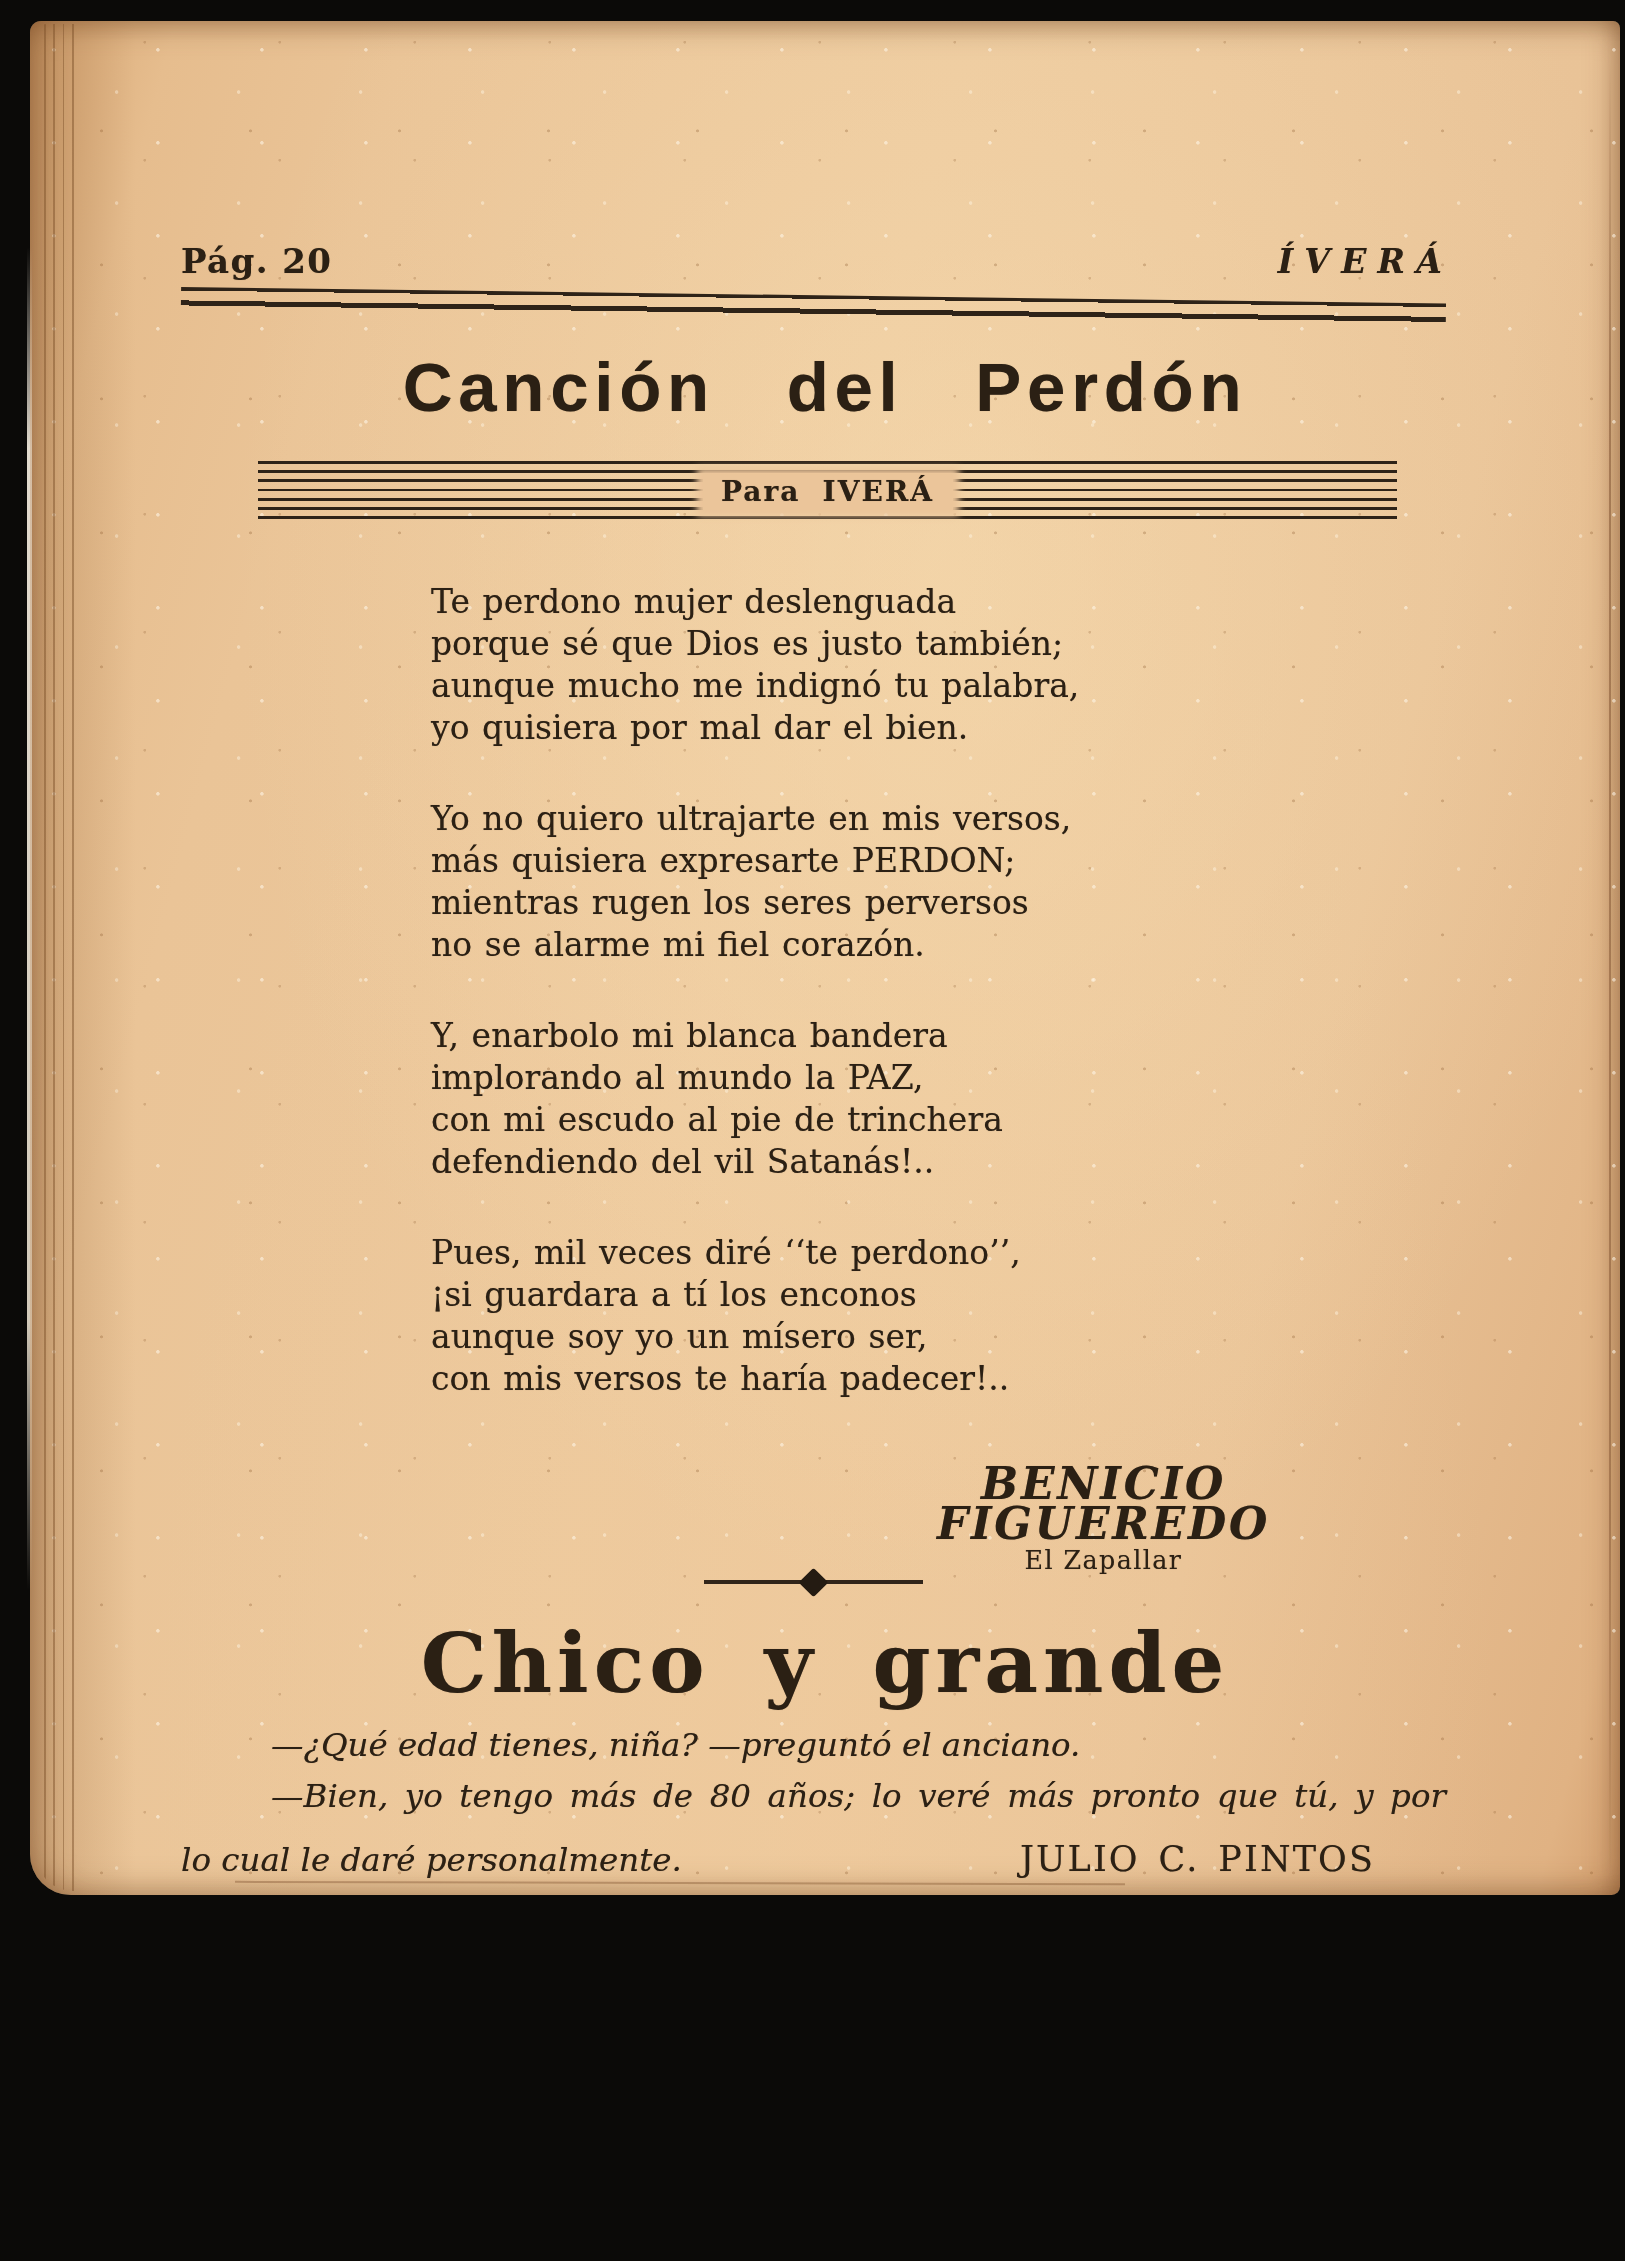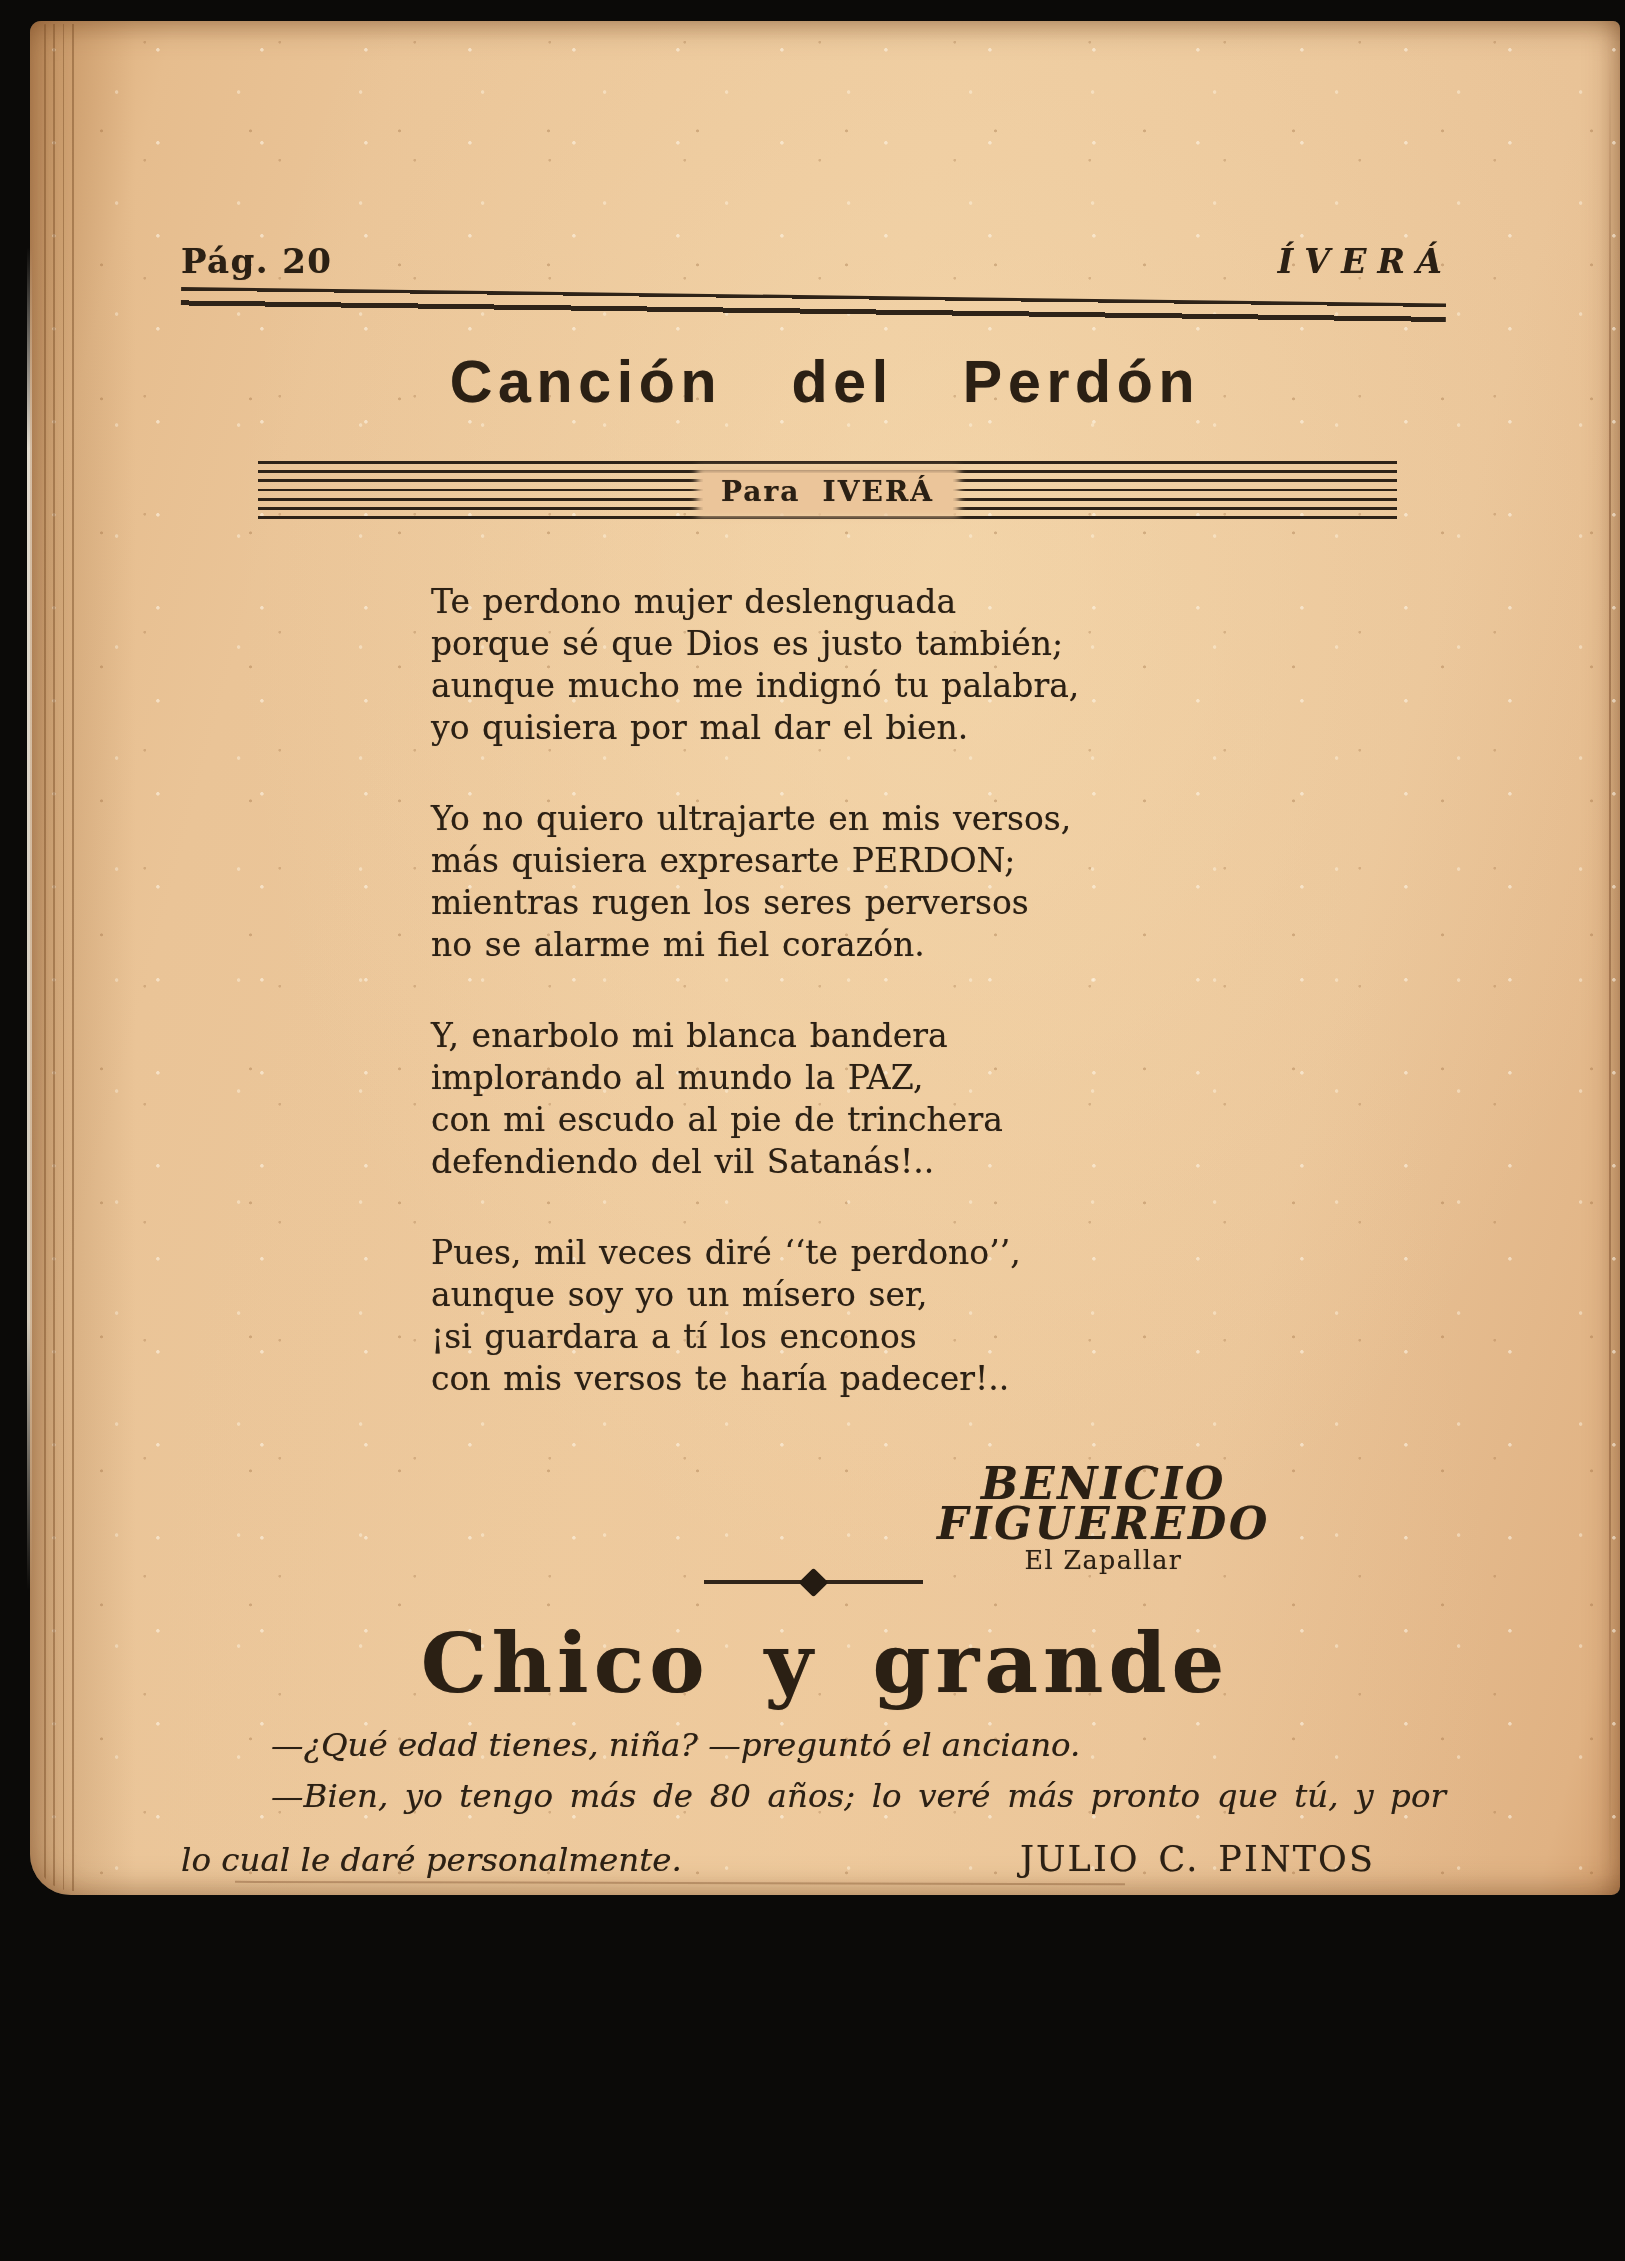--- a/index.html
+++ b/index.html
@@ -64,21 +64,21 @@
   .header-row{left:151px;top:220px;width:1265px;height:42px;display:flex;justify-content:space-between;align-items:baseline;}
   .page-label{font-size:34px;font-weight:bold;letter-spacing:1.4px;}
   .masthead{font-size:33px;font-weight:bold;font-style:italic;letter-spacing:.34em;margin-right:-7px;}
   .header-rules{
     left:151px;top:266px;width:1265px;height:20px;
     background:linear-gradient(180deg,#2e2318 0 3.5px, rgba(0,0,0,0) 3.5px 13.4px, #2e2318 13.4px 18.4px, rgba(0,0,0,0) 18.4px);
     transform:rotate(.75deg);transform-origin:left center;
   }
   .main-title{left:0;top:327px;width:1590px;text-align:center;
     font-family:"Liberation Sans", sans-serif;font-weight:700;
-    font-size:59px;letter-spacing:5.7px;word-spacing:47px;white-space:nowrap;}
+    font-size:69px;letter-spacing:5.7px;word-spacing:47px;white-space:nowrap;}
   .band{
     left:228px;top:440px;width:1139px;height:62px;
     background:repeating-linear-gradient(180deg,#2e2318 0 2.8px, rgba(0,0,0,0) 2.8px 9.2px);
   }
   .band-label{
     position:absolute;left:50%;top:50%;transform:translate(-50%,-50%);
     background:#ebc59a;box-shadow:0 0 7px 5.7px #ebc59a;
     padding:1.4px 18.4px;font-size:28px;font-weight:bold;letter-spacing:2.1px;word-spacing:10px;white-space:nowrap;
   }
   .poem{left:401px;top:560px;font-size:33px;line-height:42px;word-spacing:2.1px;white-space:nowrap;}
@@ -136,22 +136,22 @@
       <div class="poem-line">no se alarme mi fiel corazón.</div>
     </div>
     <div class="stanza">
       <div class="poem-line">Y, enarbolo mi blanca bandera</div>
       <div class="poem-line">implorando al mundo la PAZ,</div>
       <div class="poem-line">con mi escudo al pie de trinchera</div>
       <div class="poem-line">defendiendo del vil Satanás!..</div>
     </div>
     <div class="stanza">
       <div class="poem-line">Pues, mil veces diré ‘‘te perdono’’,</div>
+      <div class="poem-line">¡si guardara a tí los enconos</div>
       <div class="poem-line">aunque soy yo un mísero ser,</div>
-      <div class="poem-line">¡si guardara a tí los enconos</div>
       <div class="poem-line">con mis versos te haría padecer!..</div>
     </div>
   </div>
 
   <div class="content-block signature">
     <div class="sig-name ink">BENICIO FIGUEREDO</div>
     <div class="sig-place ink">El Zapallar</div>
   </div>
 
   <div class="content-block divider">

